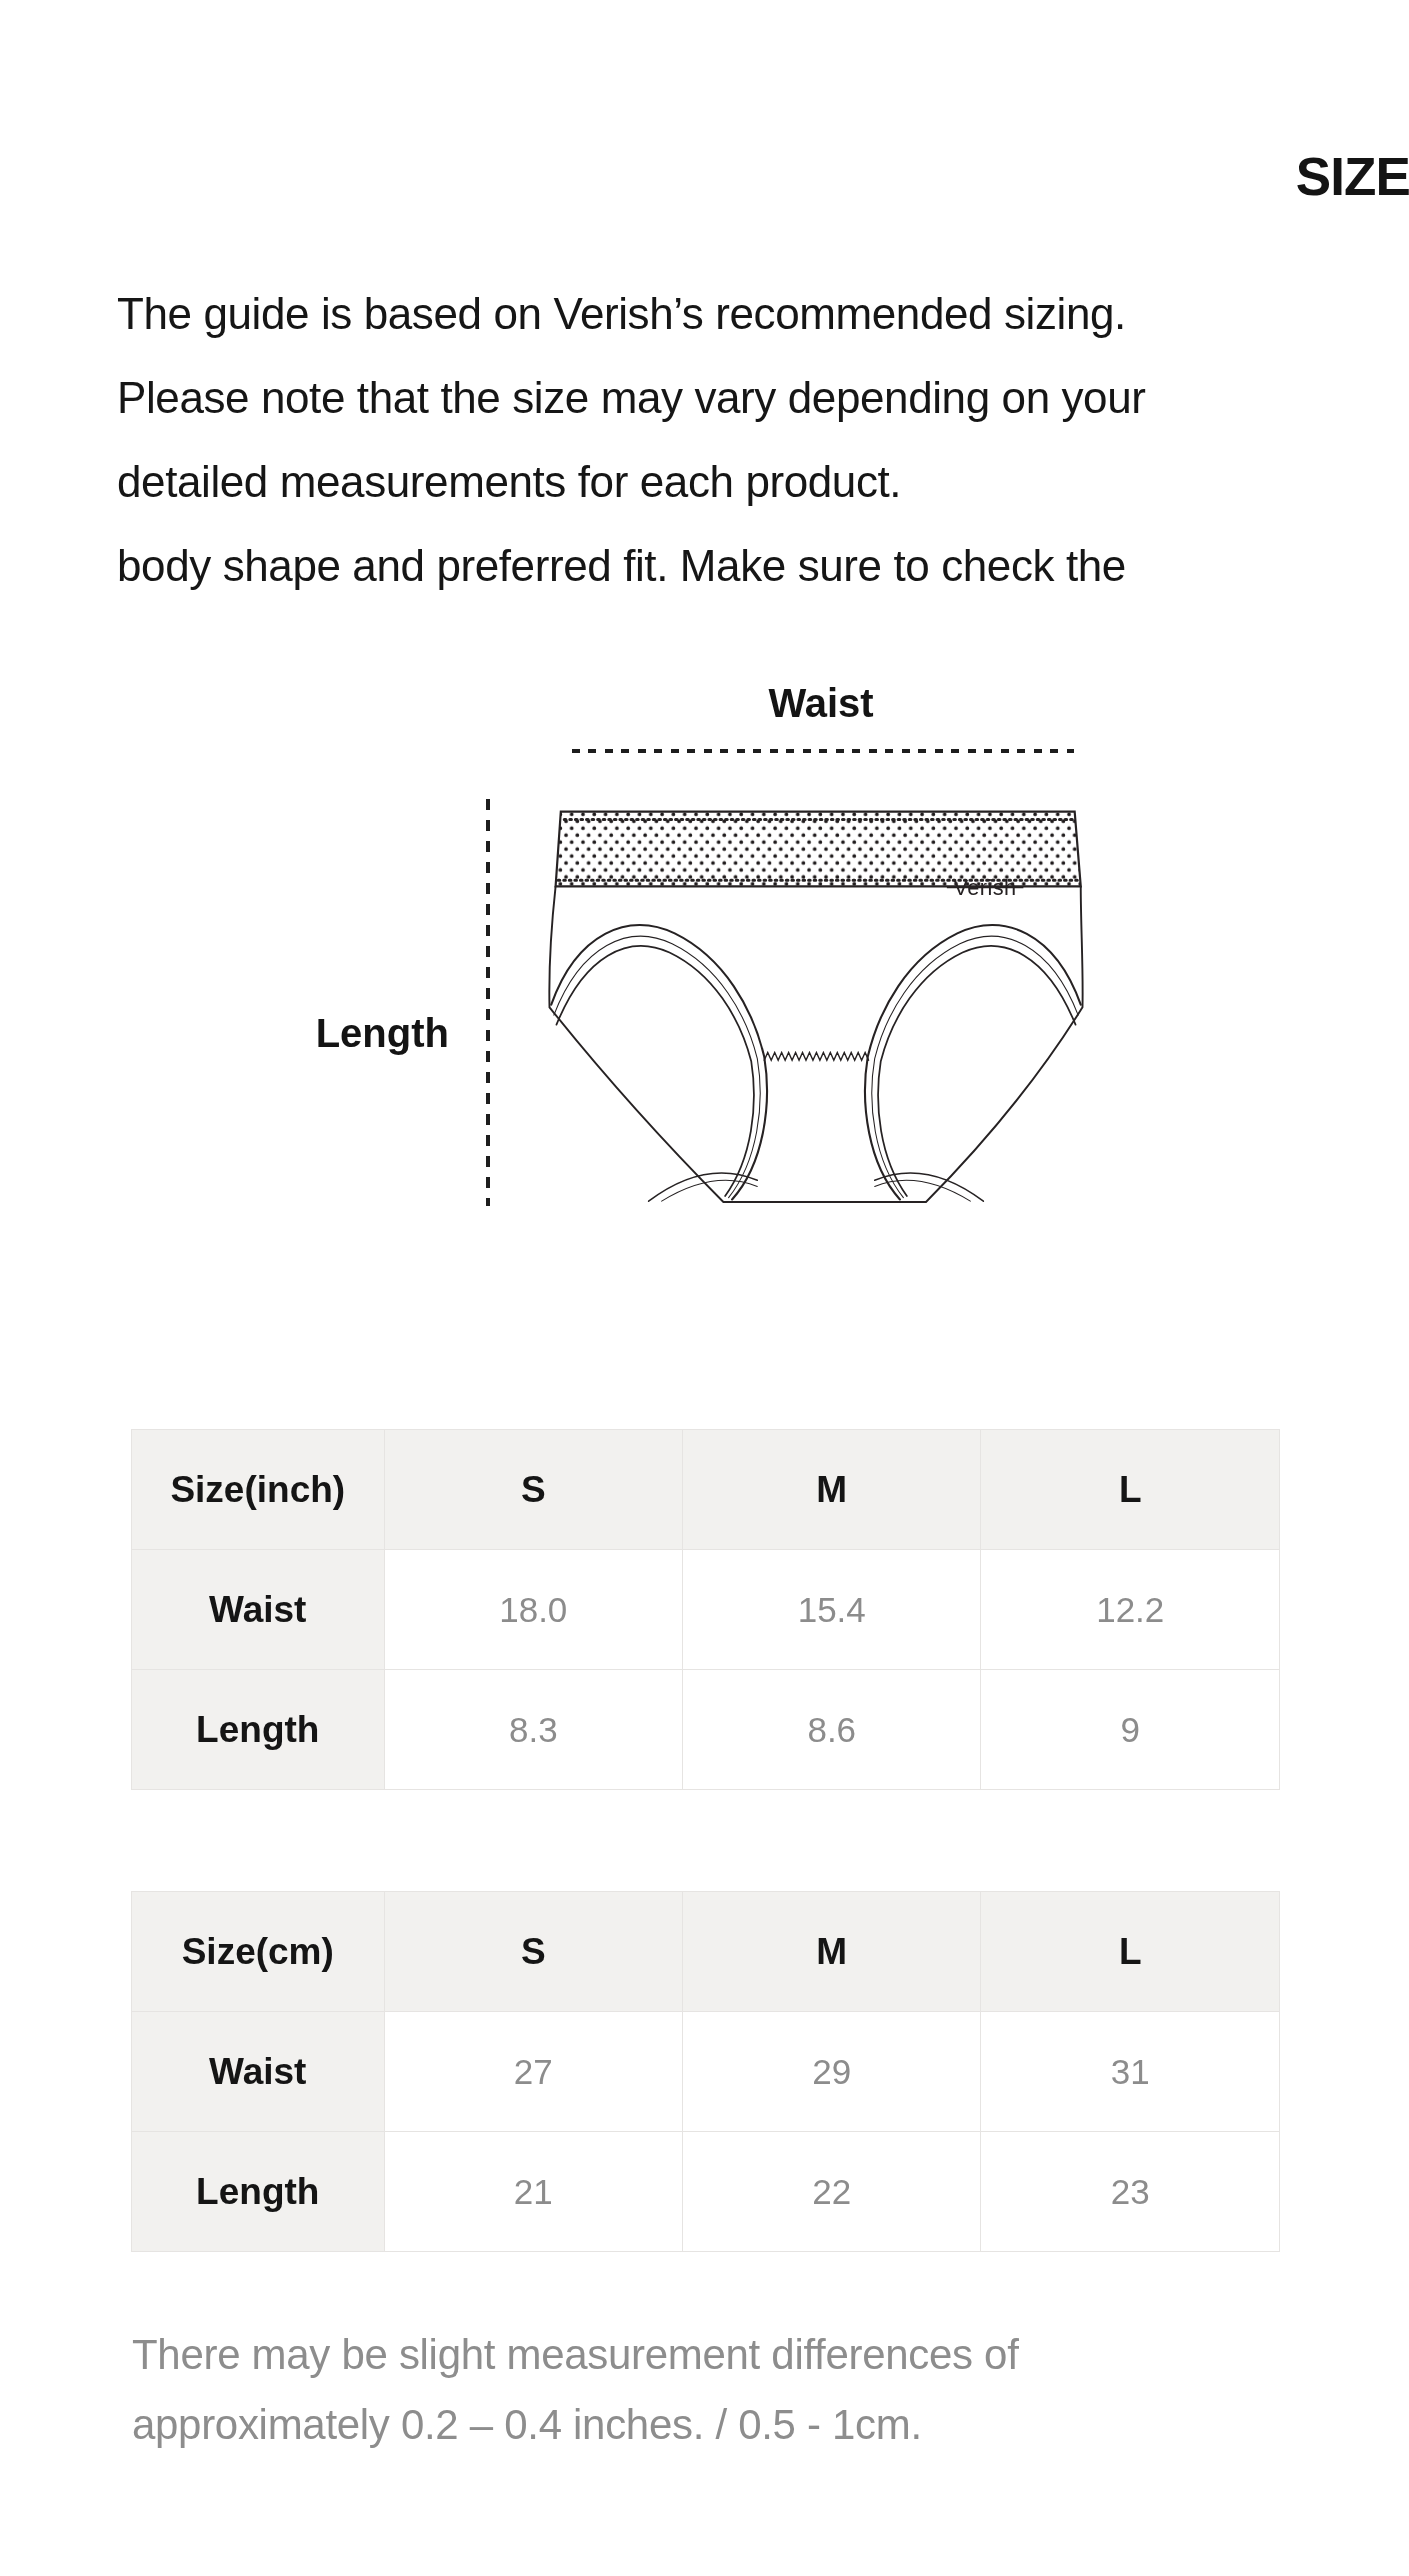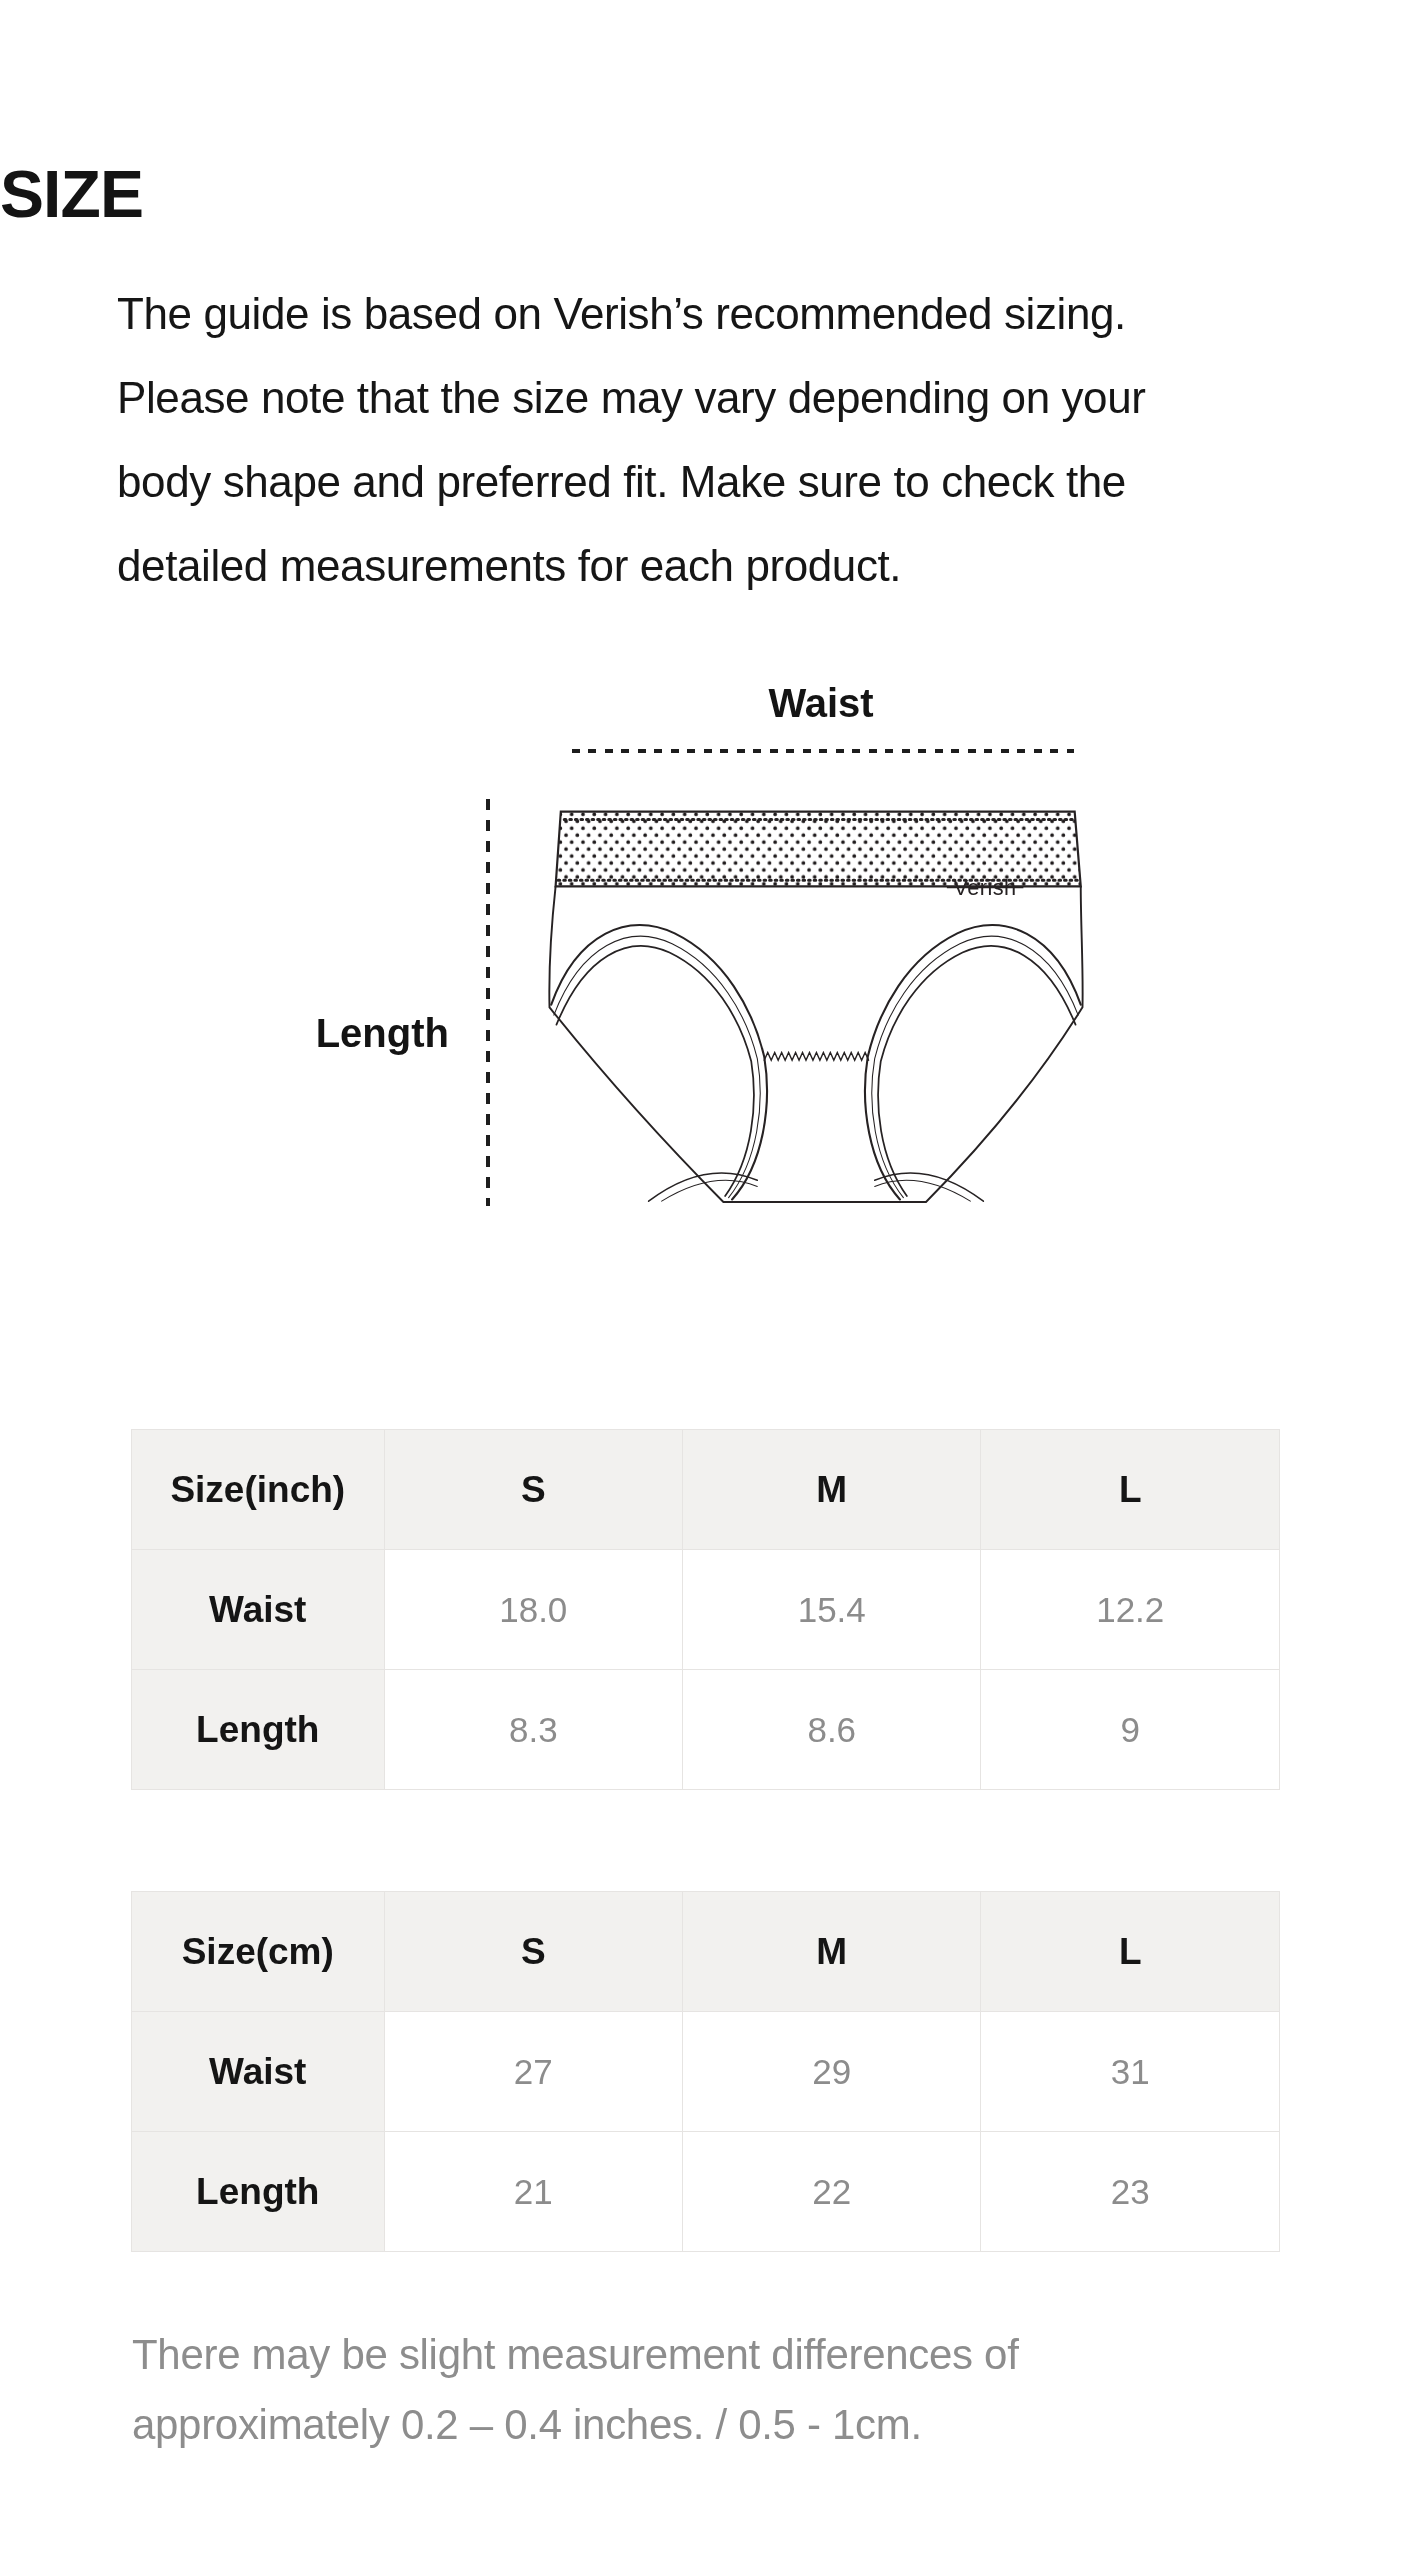--- a/index.html
+++ b/index.html
@@ -4,22 +4,22 @@
 <style>
   html,body{margin:0;padding:0;}
   body{
     width:1410px;height:2576px;background:#ffffff;position:relative;
     font-family:"Liberation Sans","DejaVu Sans",sans-serif;
     -webkit-font-smoothing:antialiased;
   }
   .abs{position:absolute;}
 
   .page-title{
-    top:156px;left:0;right:0;text-align:left;
-    font-size:66px;font-weight:700;letter-spacing:-0.9px;color:#141414;
+    top:146px;left:0;right:0;text-align:right;
+    font-size:53px;font-weight:700;letter-spacing:-0.9px;color:#141414;
   }
   .desc{
     top:272px;left:117px;width:1175px;
     font-size:44px;line-height:84px;color:#161616;letter-spacing:-0.4px;
   }
 
   
   .waist-label{
     top:681px;left:570px;width:502px;text-align:center;
     font-size:40px;font-weight:700;color:#141414;
@@ -62,22 +62,22 @@
   }
 </style>
 </head>
 <body>
 
 <div class="abs page-title">SIZE</div>
 
 <div class="abs desc">
   <div>The guide is based on Verish’s recommended sizing.</div>
   <div>Please note that the size may vary depending on your</div>
+  <div>detailed measurements for each product.</div>
   <div>body shape and preferred fit. Make sure to check the</div>
-  <div>detailed measurements for each product.</div>
 </div>
 
 <div class="abs waist-label">Waist</div>
 <div class="abs waist-line"></div>
 <div class="abs length-line"></div>
 <div class="abs length-label">Length</div>
 
 <div class="abs garment">
   <svg width="540" height="413" viewBox="0 0 621 475" xmlns="http://www.w3.org/2000/svg">
     <defs>

